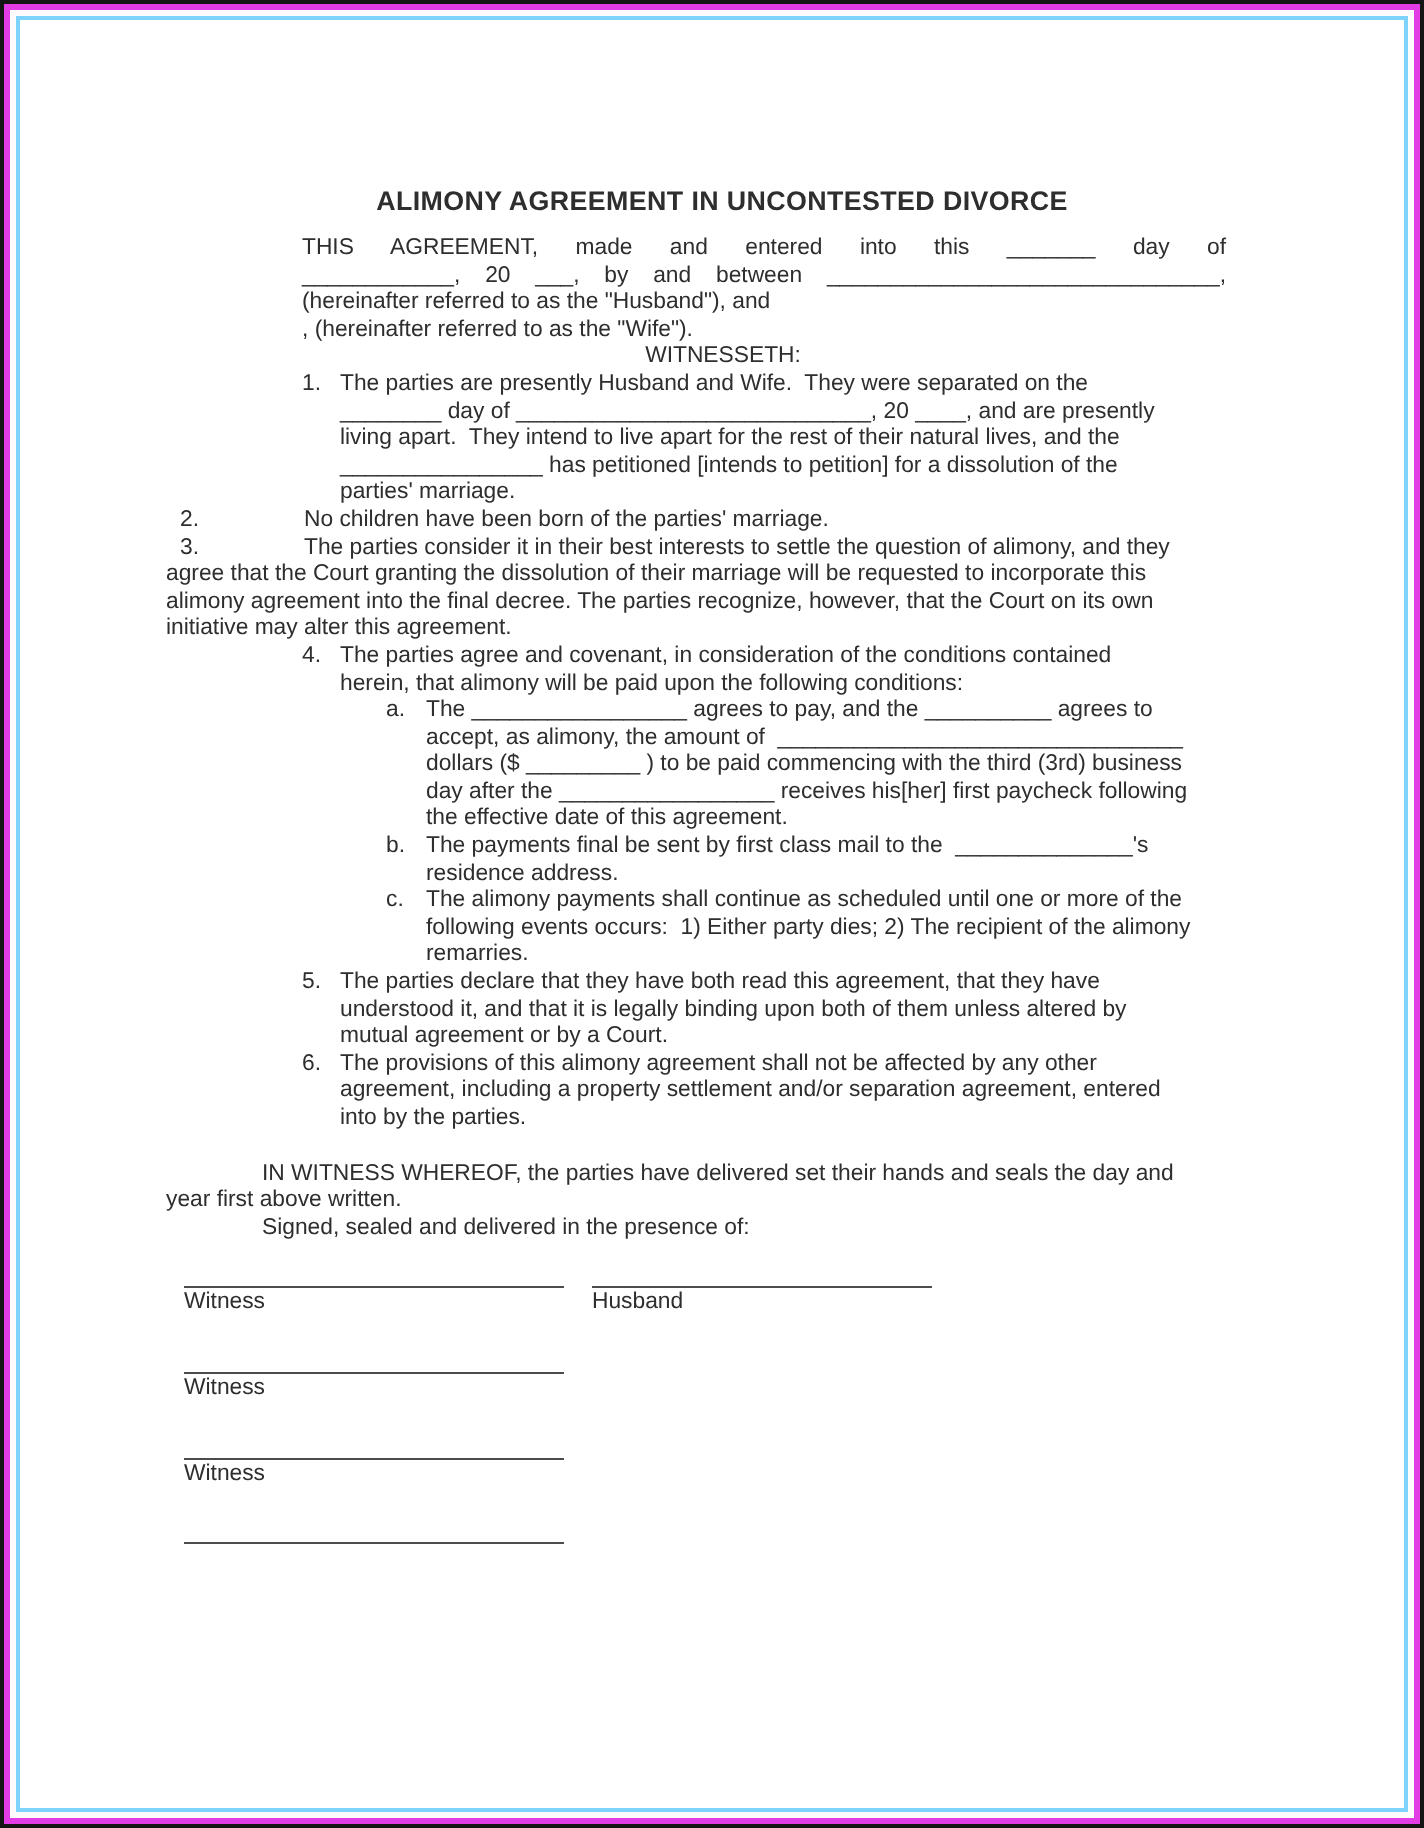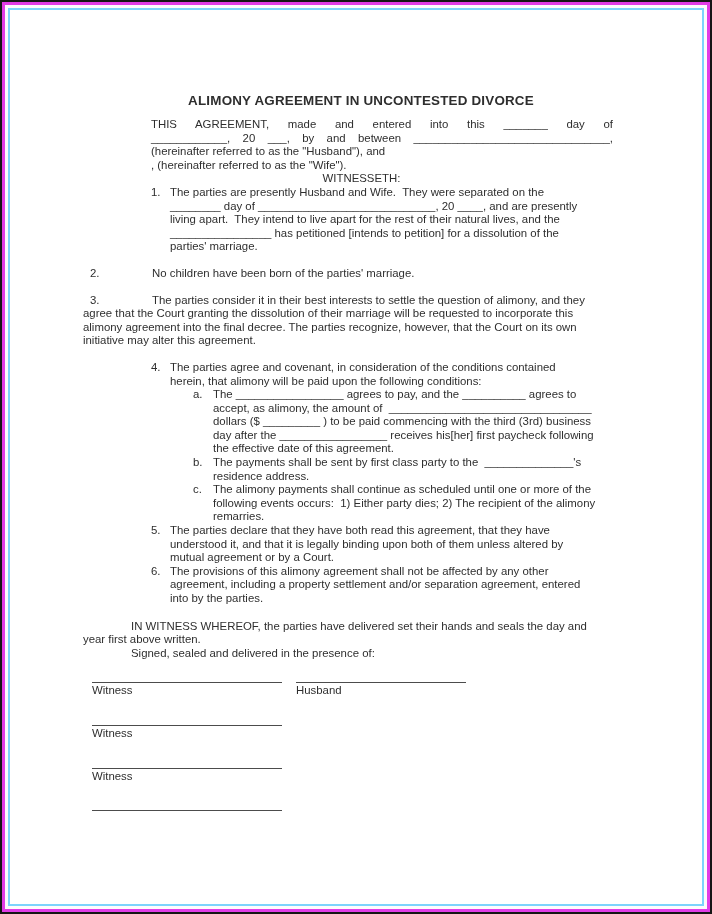--- a/index.html
+++ b/index.html
@@ -20,21 +20,21 @@
   .txt { white-space:pre-wrap; }
   .title {
     text-align:center; font-weight:bold; font-size:13.4px; line-height:14px;
     margin-left:34px; letter-spacing:0.2px;
   }
   .opening { margin-left:68px; width:462px; margin-top:10px; }
   .jline { text-align:justify; text-align-last:justify; }
   .witnesseth { text-align:center; margin-left:35px; }
   .clause { position:relative; margin-left:87px; width:417px; }
   .clause .num { position:absolute; left:-19px; top:0; }
-  .gap { margin-top:13px; }
+  .gap { }
   .flush { width:522px; }
   .tabnum { display:inline-block; width:69px; box-sizing:border-box; padding-left:7px; }
   .sub { position:relative; margin-left:130px; width:392px; }
   .sub .num { position:absolute; left:-20px; top:0; }
   .closing { width:524px; text-indent:48px; margin-top:14px; }
   .signedline { margin-left:48px; }
   .sigs { margin-top:22px; margin-left:9px; width:395px; }
   .sig-row { display:flex; gap:14px; margin-top:27px; }
   .sig-row.first { margin-top:0; }
   .col-l { width:190px; }
@@ -82,21 +82,21 @@
         <span class="txt">The parties agree and covenant, in consideration of the conditions contained herein, that alimony will be paid upon the following conditions:</span>
       </div>
 
       <div class="sub">
         <span class="num">a.</span>
         <span class="txt">The _________________ agrees to pay, and the __________ agrees to accept, as alimony, the amount of  ________________________________ dollars ($ _________ ) to be paid commencing with the third (3rd) business day after the _________________ receives his[her] first paycheck following the effective date of this agreement.</span>
       </div>
 
       <div class="sub">
         <span class="num">b.</span>
-        <span class="txt">The payments shall be sent by first class party to the  ______________'s residence address.</span>
+        <span class="txt">The payments final be sent by first class mail to the  ______________'s residence address.</span>
       </div>
 
       <div class="sub">
         <span class="num">c.</span>
         <span class="txt">The alimony payments shall continue as scheduled until one or more of the following events occurs:  1) Either party dies; 2) The recipient of the alimony remarries.</span>
       </div>
 
       <div class="clause">
         <span class="num">5.</span>
         <span class="txt">The parties declare that they have both read this agreement, that they have understood it, and that it is legally binding upon both of them unless altered by mutual agreement or by a Court.</span>

